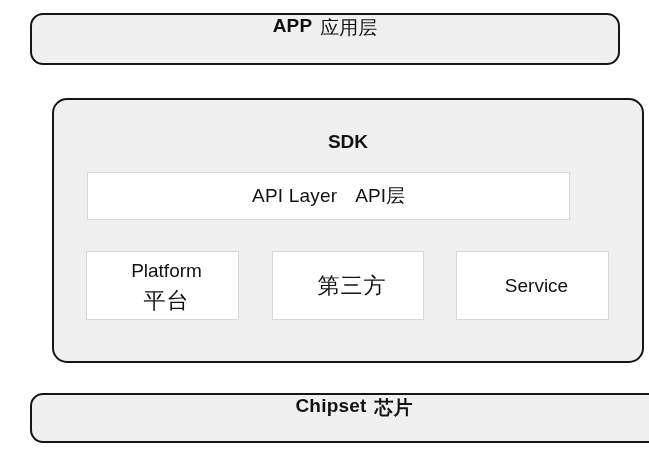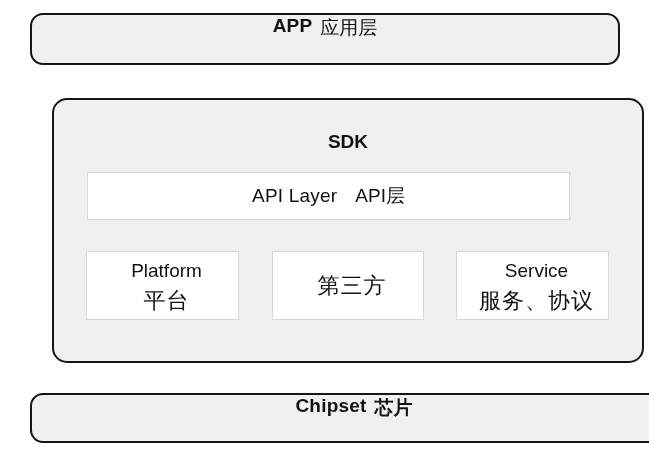--- a/index.html
+++ b/index.html
@@ -129,21 +129,20 @@
       <div class="mod-en">Platform</div>
       <div class="mod-zh">平台</div>
     </div>
 
     <div class="inner-box module-box module-thirdparty">
       <div class="mod-zh">第三方</div>
     </div>
 
     <div class="inner-box module-box module-service">
       <div class="mod-en">Service</div>
-      <div class="mod-zh">服务、协议</div>
     </div>
   </div>
 
   <div class="outer-box layer-row chipset-box">
     <span class="label-en bold">Chipset</span>
     <span class="label-zh bold">芯片</span>
   </div>
 
 </div>
 

